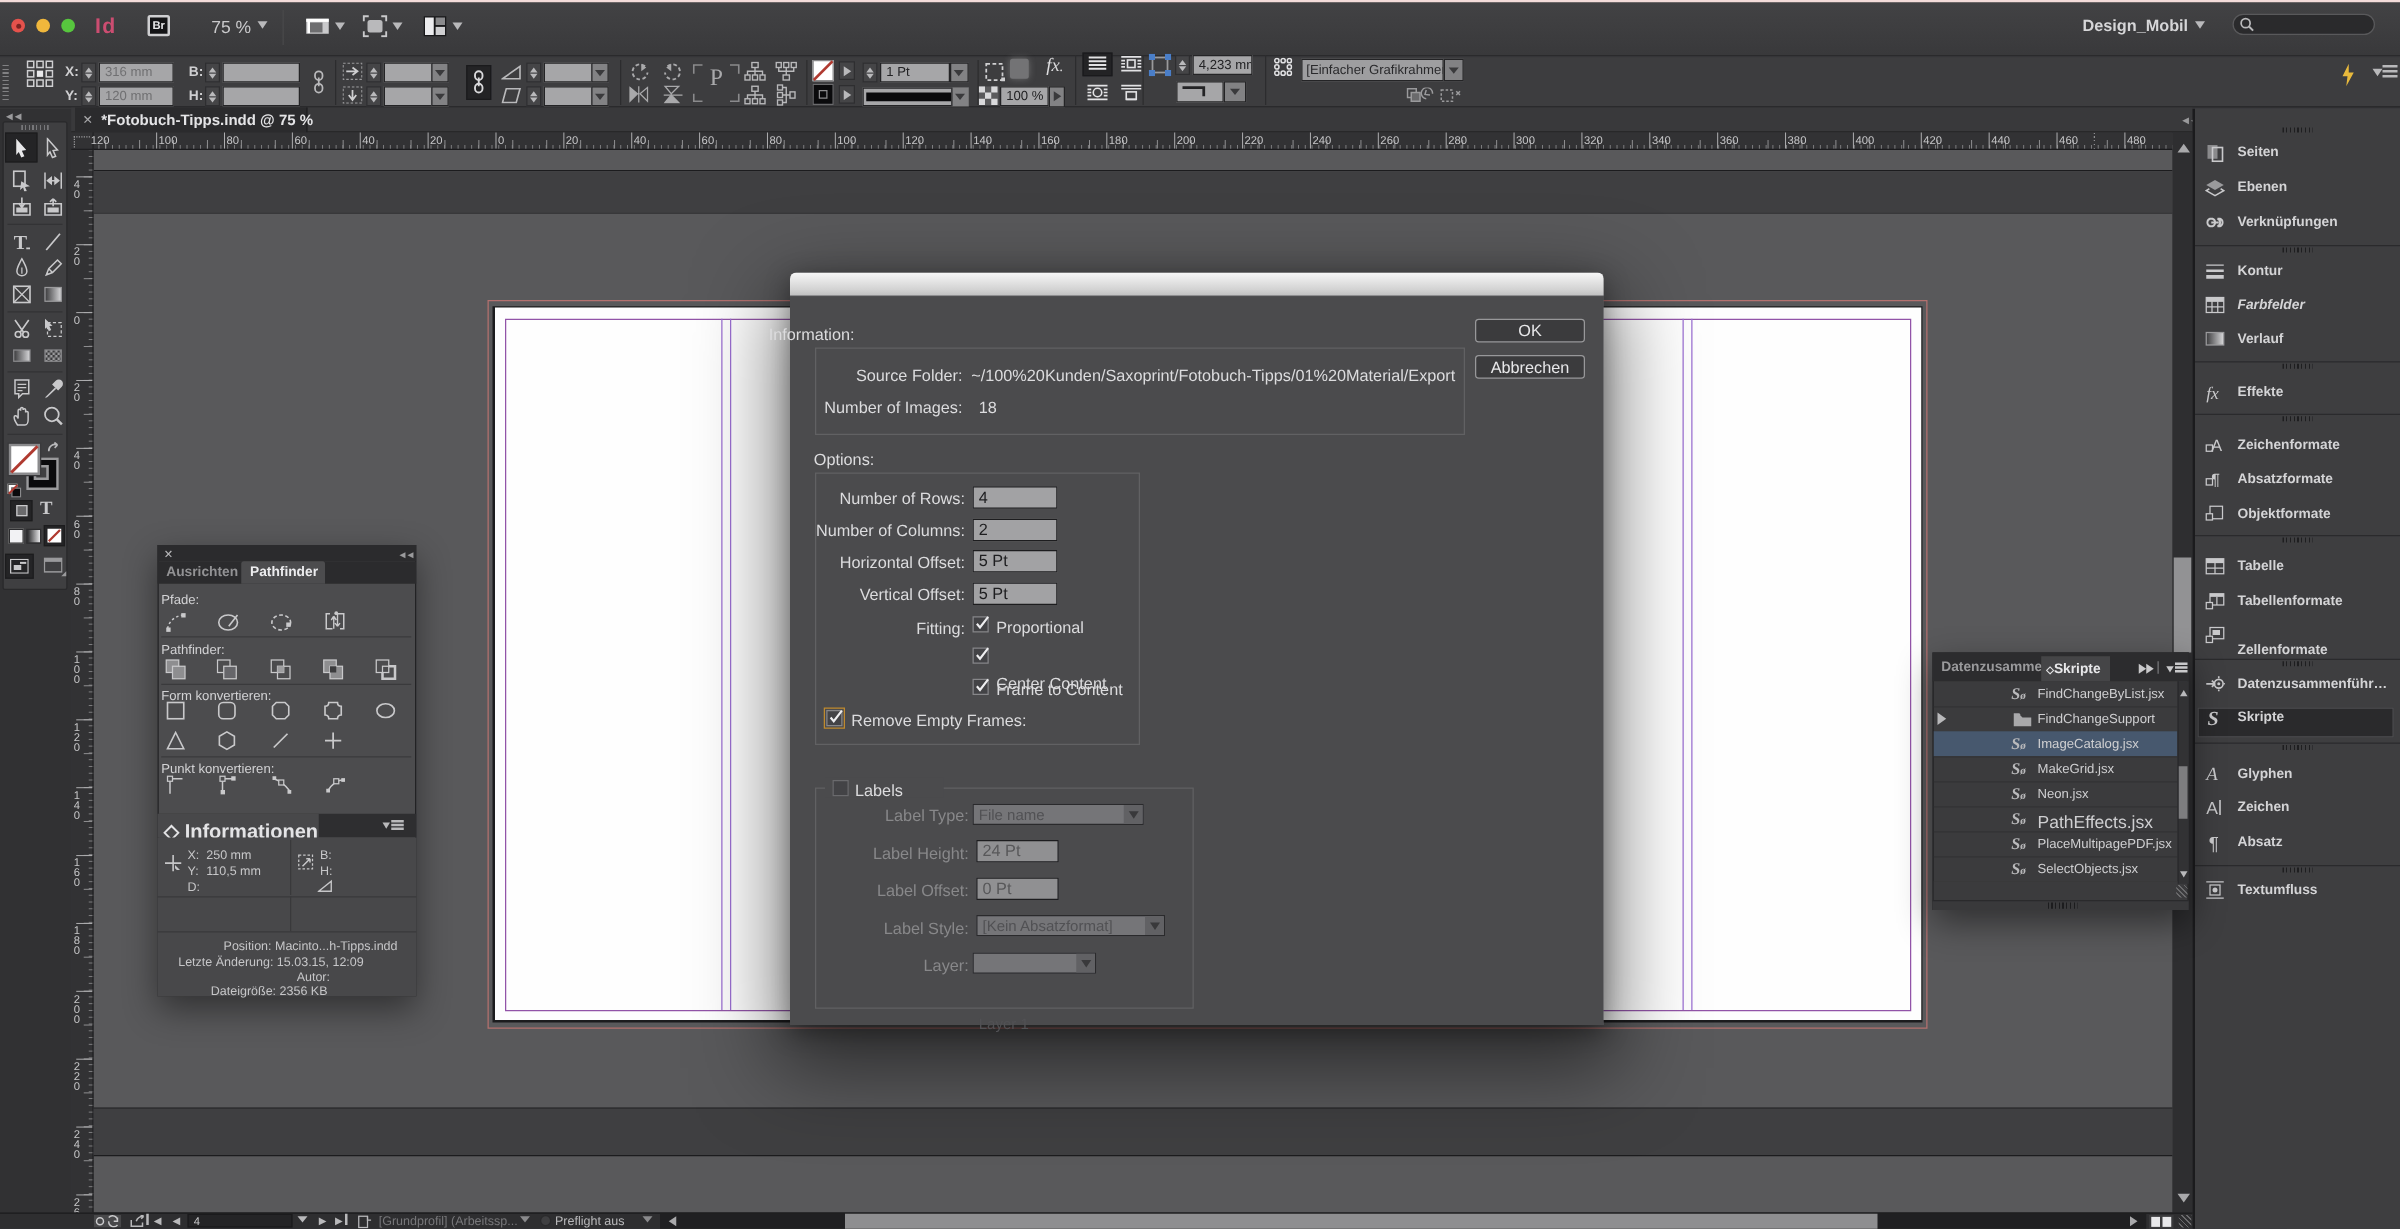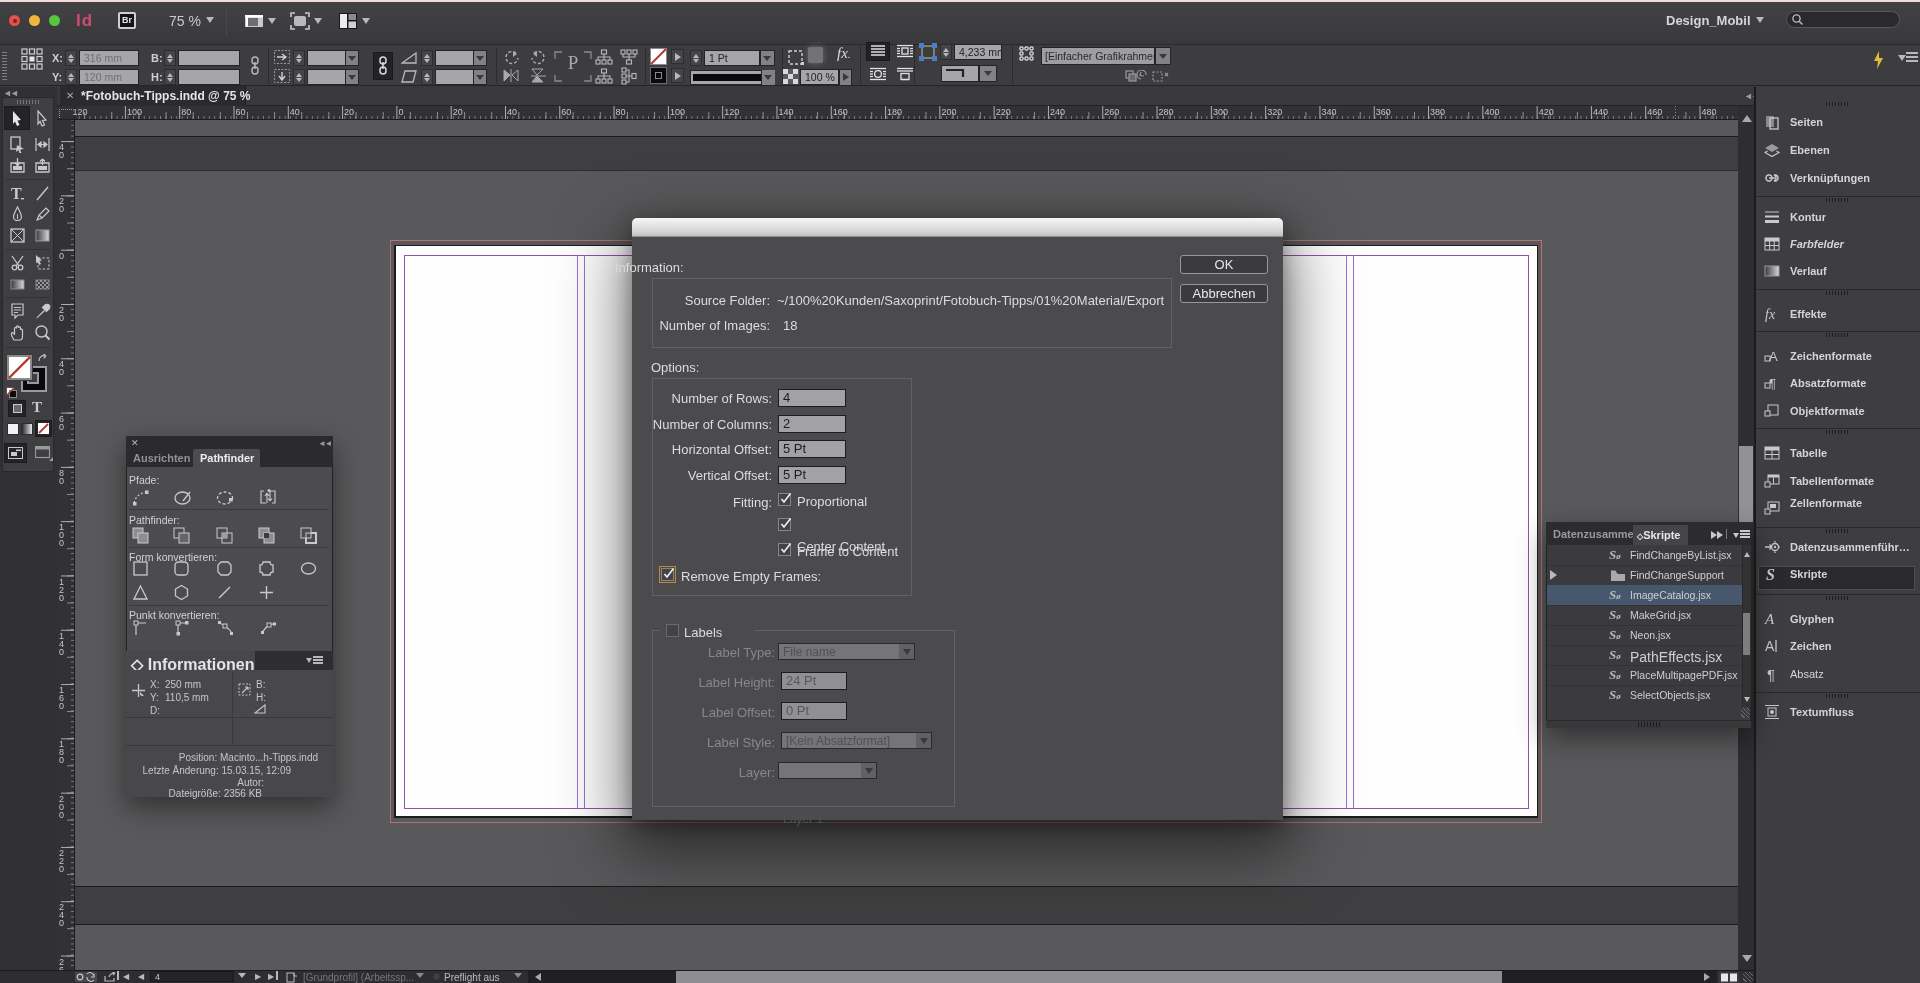--- a/index.html
+++ b/index.html
@@ -653,21 +653,21 @@
       <rect x="4" y="2" width="11" height="2.5" fill="#c9c9cb"></rect>
       <line x1="9.5" y1="4.5" x2="9.5" y2="11" stroke="#c9c9cb"></line>
       <rect x="1" y="9" width="5" height="5" fill="#3e3e40" stroke="#c9c9cb"></rect>
     </svg>
     <div class="ab" style="left:1790px;top:475px;color:#d4d4d6;font-size:11px;font-weight:bold;">Tabellenformate</div>
     <svg class="ab" style="left:1764px;top:500px;" width="17" height="16">
       <rect x="4" y="2" width="11" height="9" fill="none" stroke="#c9c9cb"></rect>
       <rect x="6" y="4" width="6" height="4" fill="#c9c9cb"></rect>
       <rect x="1" y="9" width="5" height="5" fill="#3e3e40" stroke="#c9c9cb"></rect>
     </svg>
-    <div class="ab" style="left:1790px;top:497px;color:#d4d4d6;font-size:11px;font-weight:bold;">Zellenformate</div>
+    <div class="ab" style="left:1790px;top:514px;color:#d4d4d6;font-size:11px;font-weight:bold;">Zellenformate</div>
     <svg class="ab" style="left:1764px;top:539px;" width="17" height="16">
       <path d="M1 8 H8 M8 8 L5.5 5.5 M8 8 L5.5 10.5" stroke="#c9c9cb" fill="none" stroke-width="1.4"></path>
       <circle cx="11" cy="8" r="3.5" fill="none" stroke="#c9c9cb" stroke-width="1.3"></circle>
       <circle cx="11" cy="8" r="1.2" fill="#c9c9cb"></circle>
       <path d="M11 3.5 V2 M11 12.5 V14 M6.7 8 H5.5 M15.3 8 H16" stroke="#c9c9cb" stroke-width="1.3"></path>
     </svg>
     <div class="ab" style="left:1790px;top:541px;color:#d4d4d6;font-size:11px;font-weight:bold;">Datenzusammenführ…</div>
     <svg class="ab" style="left:1764px;top:566px;" width="17" height="16">
       <text x="2" y="14" font-size="16" font-weight="bold" font-style="italic" fill="#c9c9cb" font-family="Liberation Serif">S</text>
     </svg>
@@ -677,21 +677,21 @@
     </svg>
     <div class="ab" style="left:1790px;top:613px;color:#d4d4d6;font-size:11px;font-weight:bold;">Glyphen</div>
     <svg class="ab" style="left:1764px;top:638px;" width="17" height="16">
       <text x="1" y="13" font-size="14" fill="#c9c9cb">A</text>
       <line x1="12" y1="2" x2="12" y2="14" stroke="#c9c9cb" stroke-width="1.3"></line>
     </svg>
     <div class="ab" style="left:1790px;top:640px;color:#d4d4d6;font-size:11px;font-weight:bold;">Zeichen</div>
     <svg class="ab" style="left:1764px;top:666px;" width="17" height="16">
       <text x="3" y="14" font-size="15" fill="#c9c9cb">¶</text>
     </svg>
-    <div class="ab" style="left:1790px;top:668px;color:#d4d4d6;font-size:11px;font-weight:normal;text-align:right;">Absatz</div>
+    <div class="ab" style="left:1790px;top:668px;color:#d4d4d6;font-size:11px;font-weight:bold;text-align:right;">Absatz</div>
     <svg class="ab" style="left:1764px;top:704px;" width="17" height="16">
       <rect x="4" y="4" width="8" height="8" fill="none" stroke="#c9c9cb"></rect>
       <circle cx="8" cy="8" r="2" fill="#c9c9cb"></circle>
       <line x1="1" y1="1.5" x2="15" y2="1.5" stroke="#c9c9cb"></line>
       <line x1="1" y1="14.5" x2="15" y2="14.5" stroke="#c9c9cb"></line>
     </svg>
     <div class="ab" style="left:1790px;top:706px;color:#d4d4d6;font-size:11px;font-weight:bold;">Textumfluss</div>
     <div class="ab" style="left:1826px;top:102px;width:24px;height:4px;background:repeating-linear-gradient(90deg,#1e1e20 0 1px,transparent 1px 3px);"></div>
     <div class="ab" style="left:1756px;top:196px;width:164px;height:1px;background:#2a2a2c;"></div>
     <div class="ab" style="left:1826px;top:198px;width:24px;height:4px;background:repeating-linear-gradient(90deg,#1e1e20 0 1px,transparent 1px 3px);"></div>

